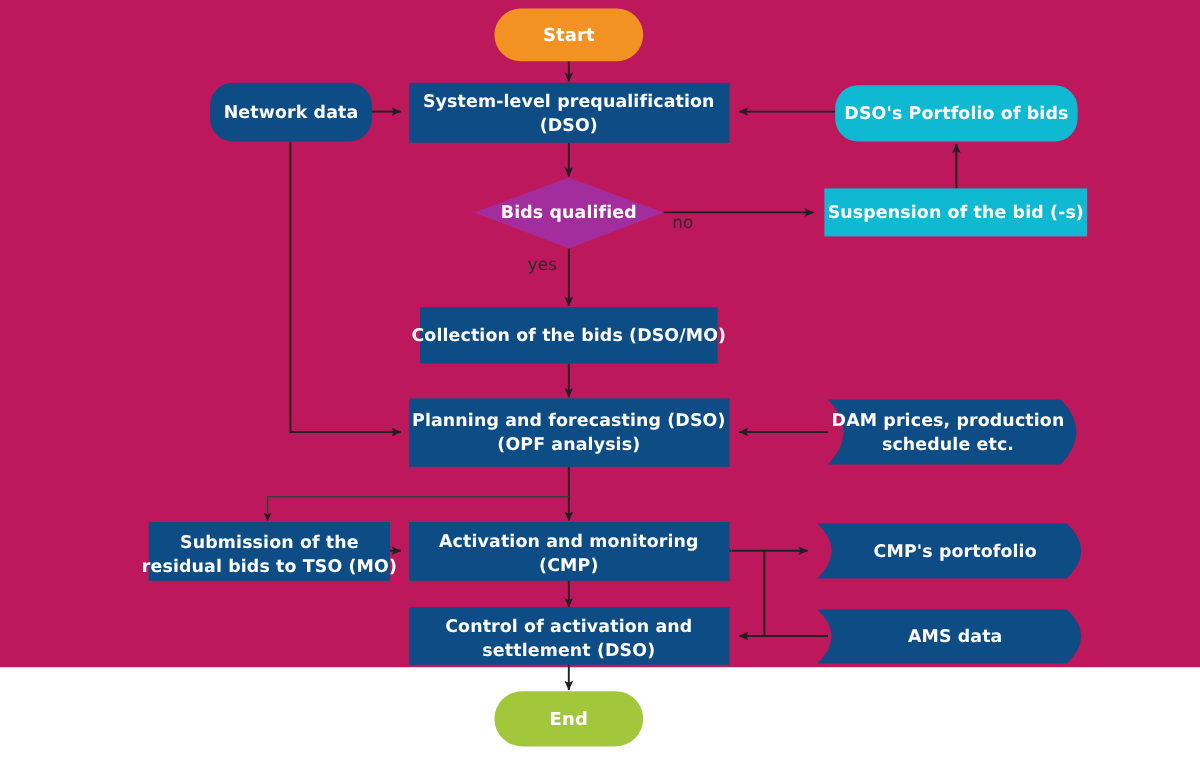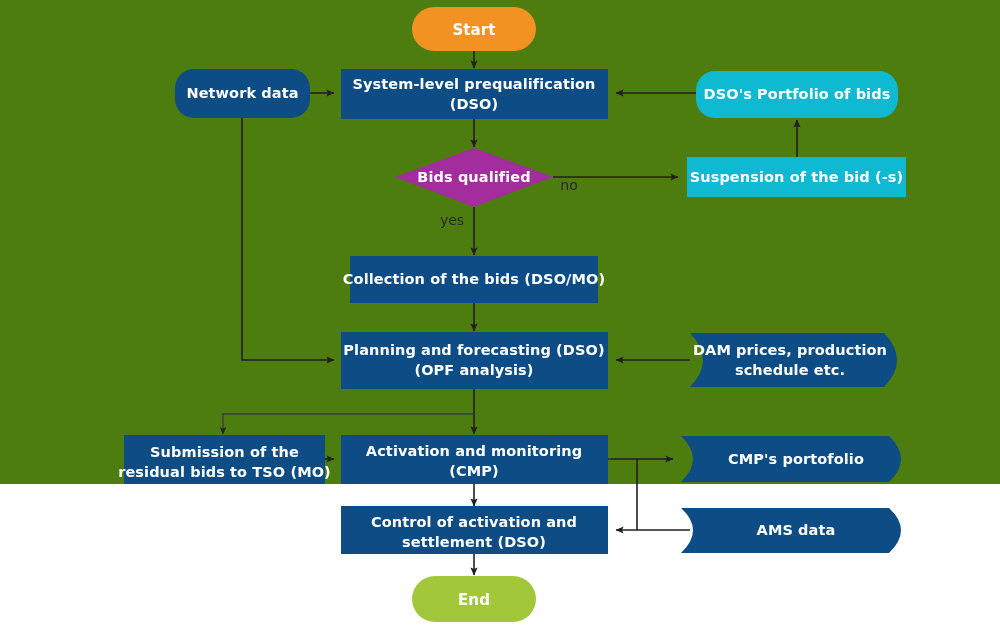--- a/index.html
+++ b/index.html
@@ -10,22 +10,22 @@
   }
   body {
     width: 1000px;
     height: 636px;
     font-family: "DejaVu Sans", sans-serif;
     overflow: hidden;
   }
   #canvas {
     position: relative;
     width: 1000px;
-    height: 484px;
-    background: #4d7c0f;
+    height: 556px;
+    background: #be185d;
   }
   svg.layer {
     position: absolute;
     left: 0;
     top: 0;
     width: 1000px;
     height: 636px;
   }
   .node-text {
     fill: #ffffff;

